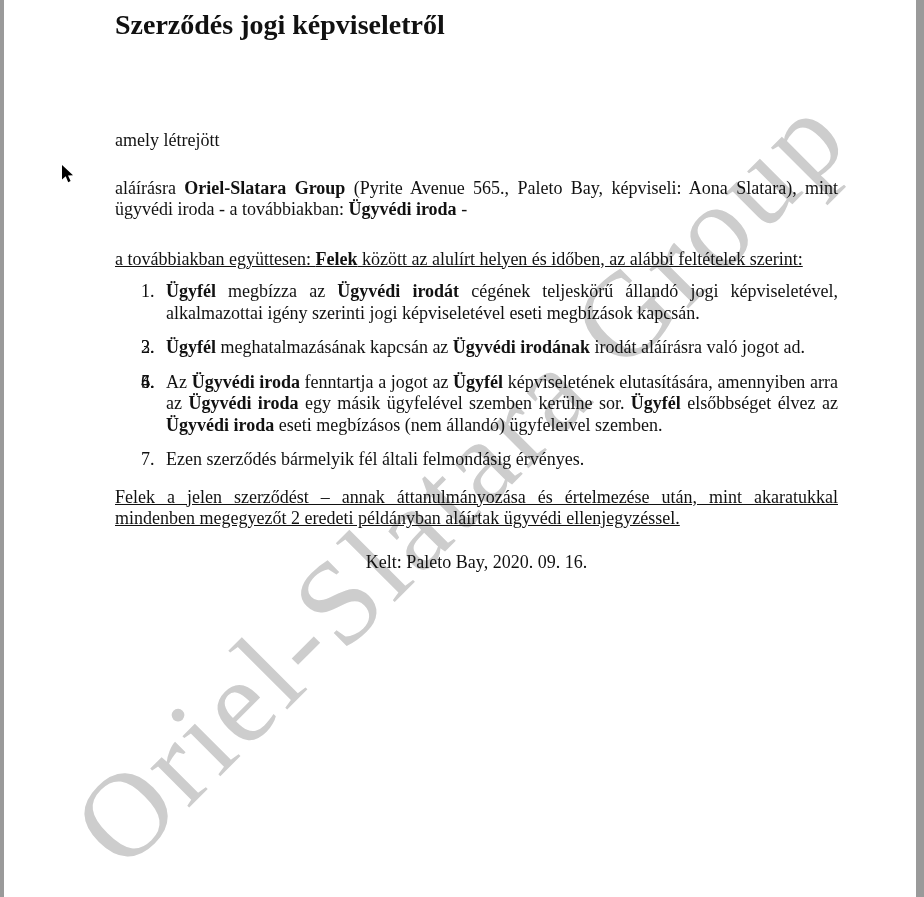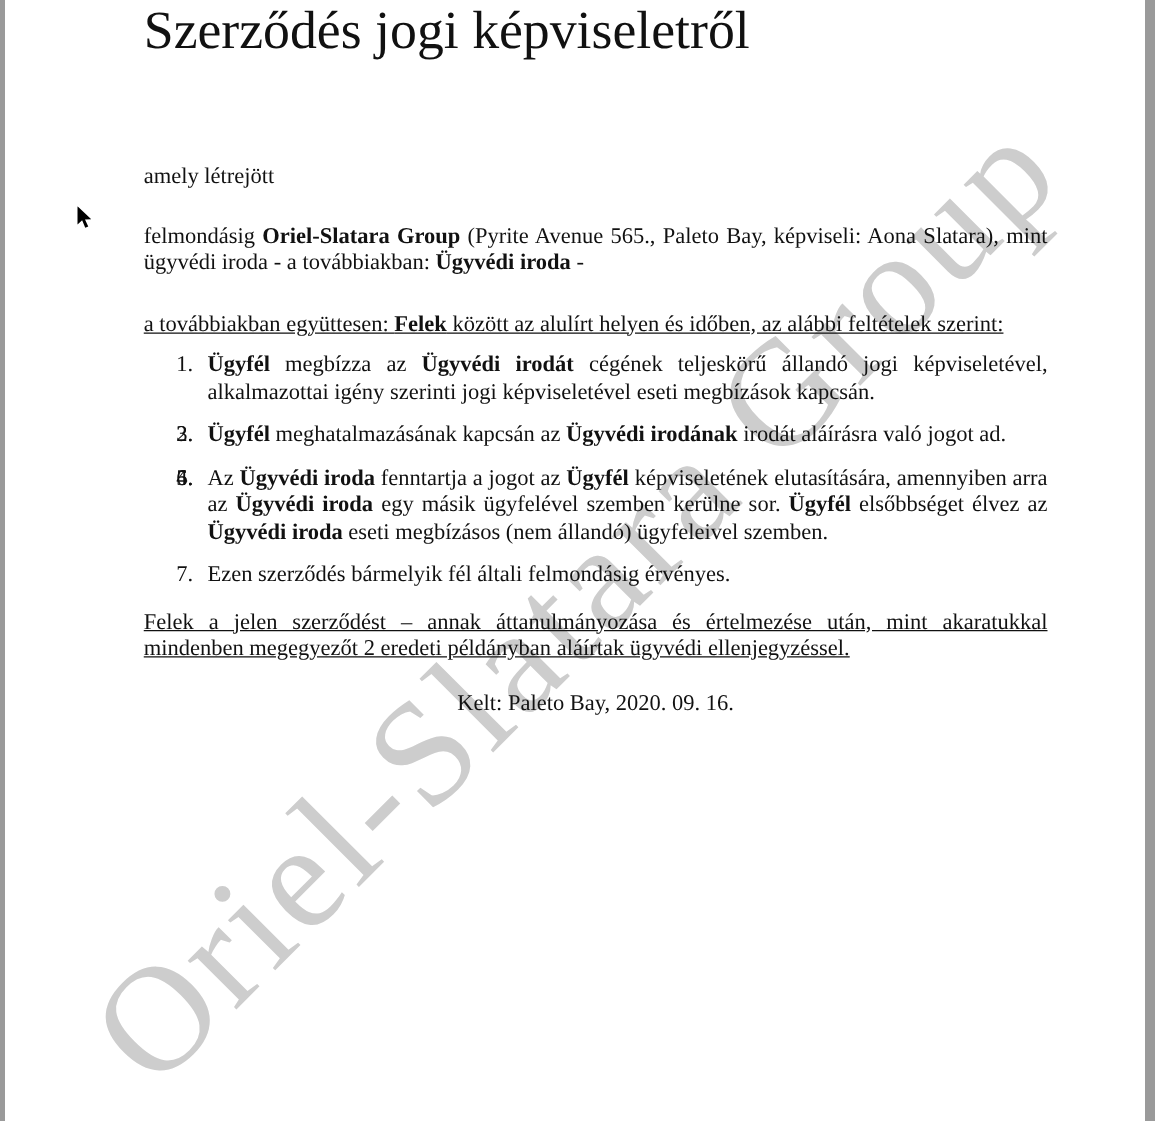--- a/index.html
+++ b/index.html
@@ -41,23 +41,23 @@
     position: absolute;
     left: 115px;
     top: 4px;
     width: 723px;
     z-index: 1;
     font-size: 18px;
     line-height: 21.5px;
   }
   .title {
     margin: 0;
-    font-size: 43px;
+    font-size: 28px;
     line-height: 42px;
-    font-weight: normal;
+    font-weight: bold;
   }
   .para {
     margin: 0;
     text-align: justify;
   }
   .intro    { margin-top: 84px; }
   .parties  { margin-top: 26px; }
   .preamble { margin-top: 28px; text-decoration: underline; }
 
   .clauses { margin-top: 11px; }
@@ -94,21 +94,21 @@
 
   <div class="watermark" style="color: rgb(205, 205, 205);">Oriel-Slatara Group</div>
 
   <div class="doc">
 
     <h1 class="title">Szerződés jogi képviseletről</h1>
 
     <p class="para intro">amely létrejött</p>
 
     <div class="parties">
-      <p class="para"><span>felmondásig </span><b>Oriel-Slatara Group</b><span> (Pyrite Avenue 565., Paleto Bay, képviseli: Aona Slatara), mint ügyvédi iroda - a továbbiakban: </span><b>Ügyvédi iroda</b><span> -</span></p>
+      <p class="para"><span>aláírásra </span><b>Oriel-Slatara Group</b><span> (Pyrite Avenue 565., Paleto Bay, képviseli: Aona Slatara), mint ügyvédi iroda - a továbbiakban: </span><b>Ügyvédi iroda</b><span> -</span></p>
     </div>
 
     <p class="para preamble"><span>a továbbiakban együttesen: </span><b>Felek</b><span> között az alulírt helyen és időben, az alábbi feltételek szerint:</span></p>
 
     <div class="clauses">
 
       <div class="clause">
         <span class="clause-num">1.</span>
         <span><b>Ügyfél</b><span> megbízza az </span><b>Ügyvédi irodát</b><span> cégének teljeskörű állandó jogi képviseletével, alkalmazottai igény szerinti jogi képviseletével eseti megbízások kapcsán.</span></span>
       </div>

